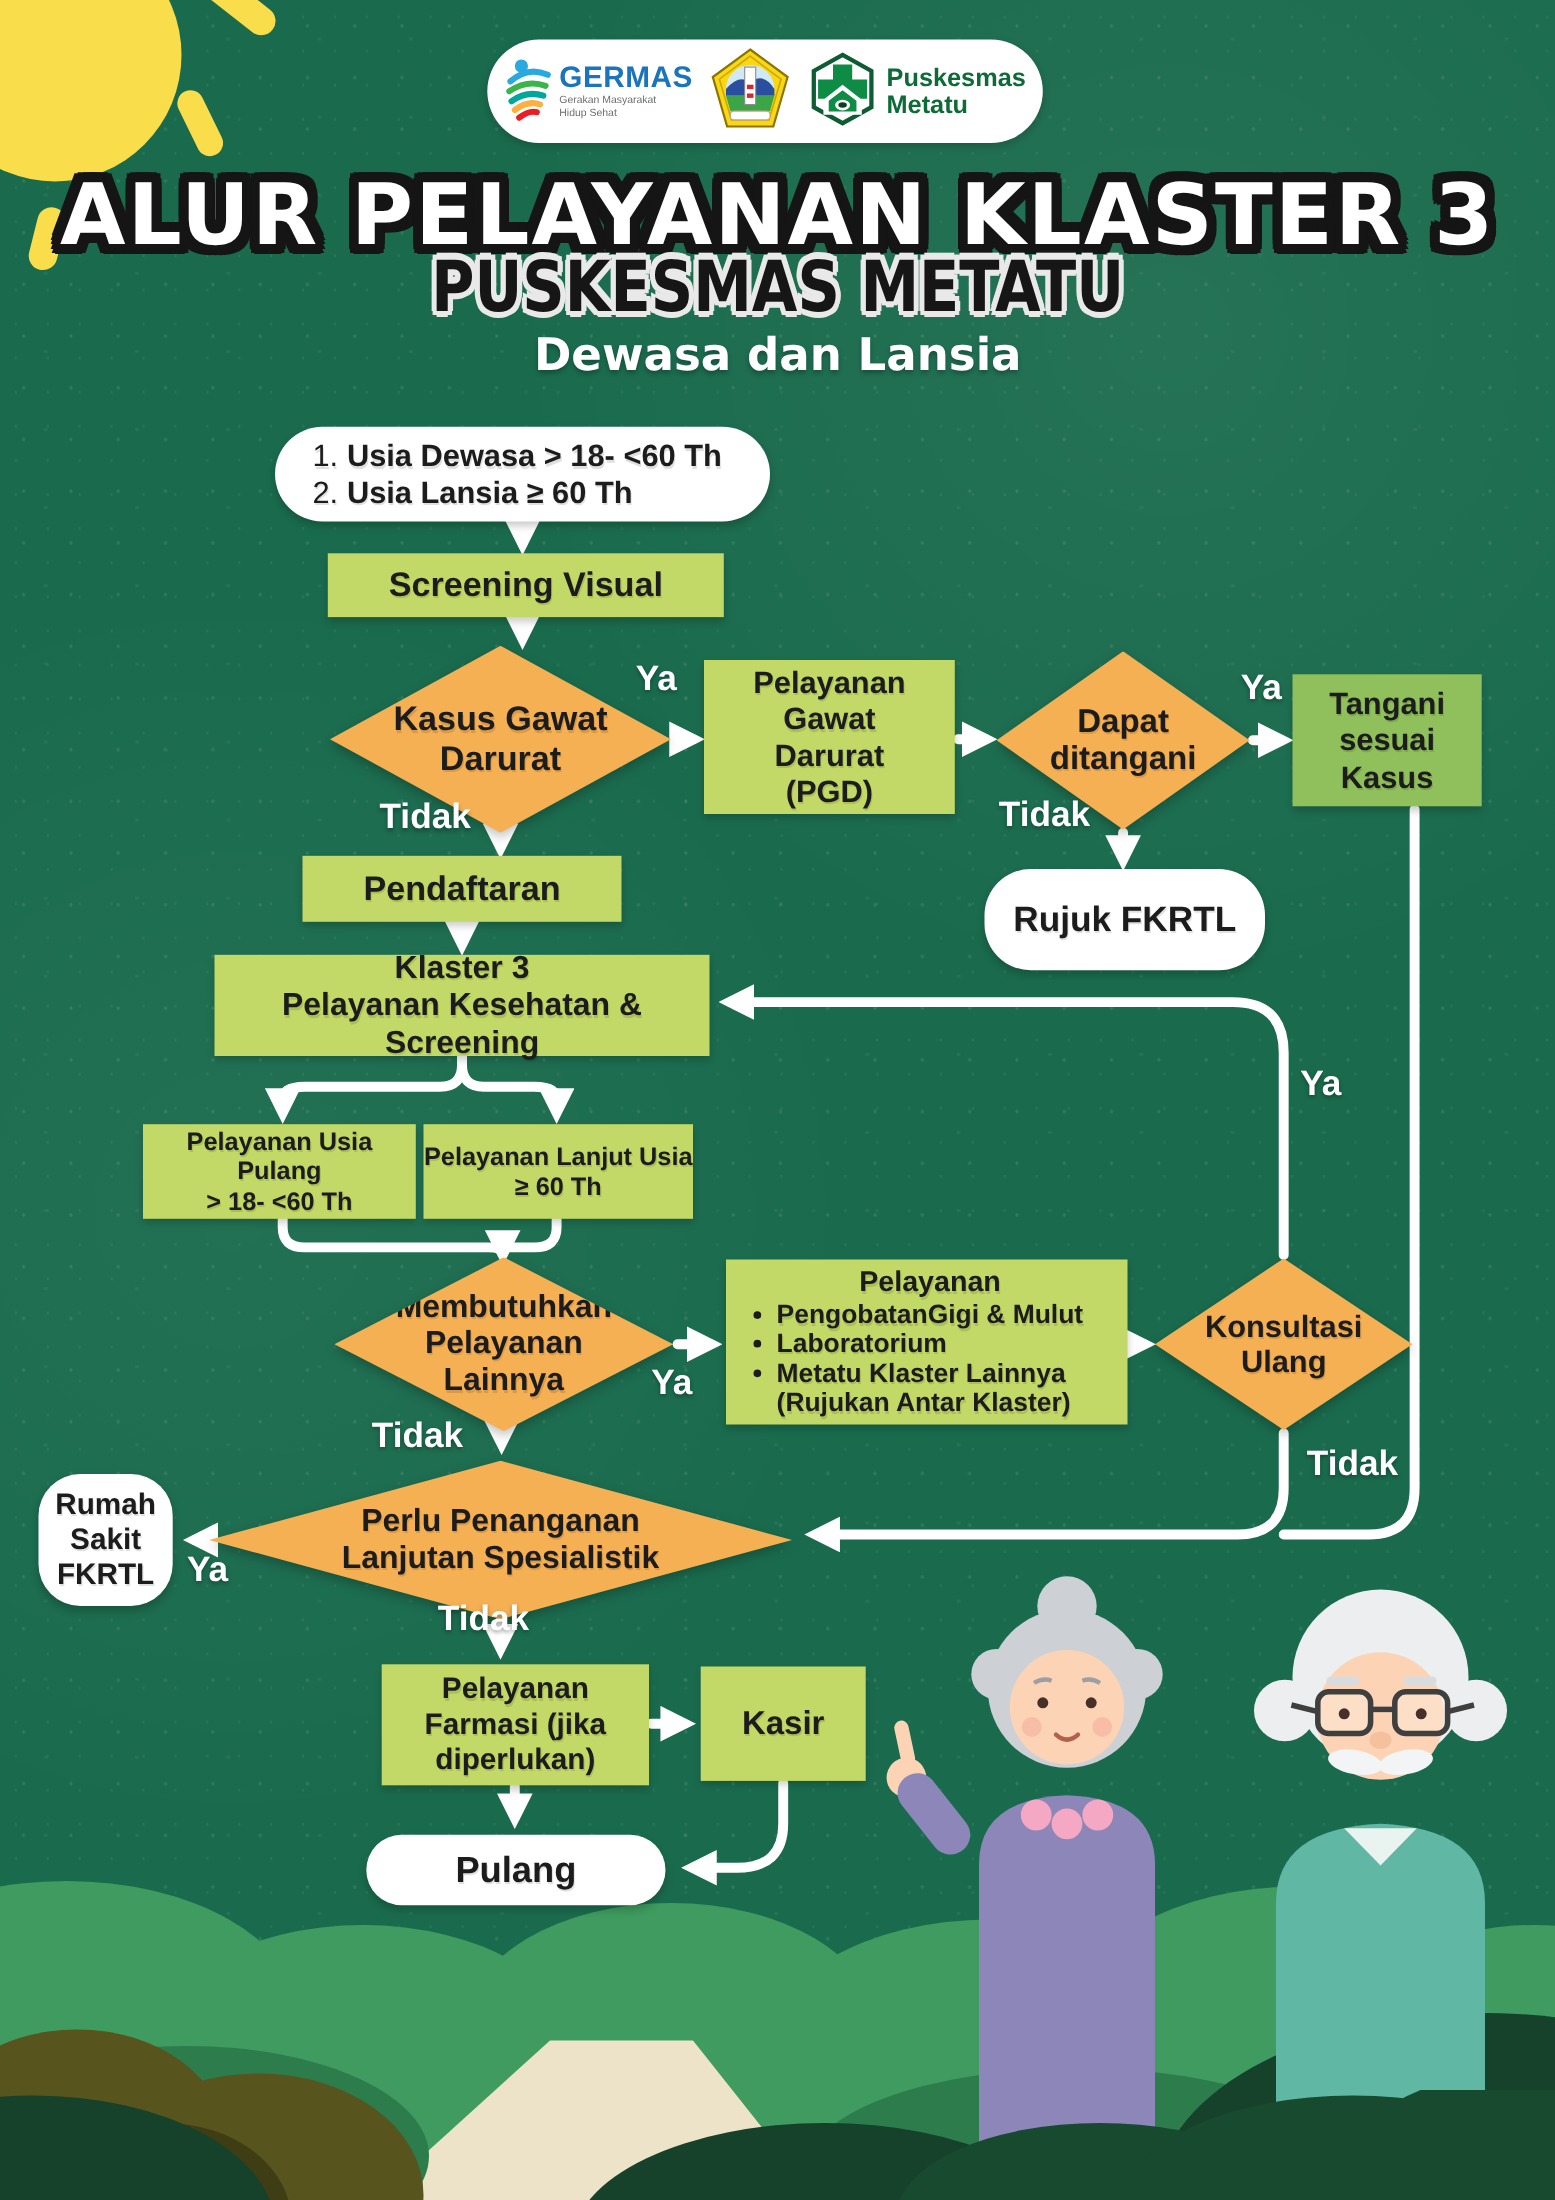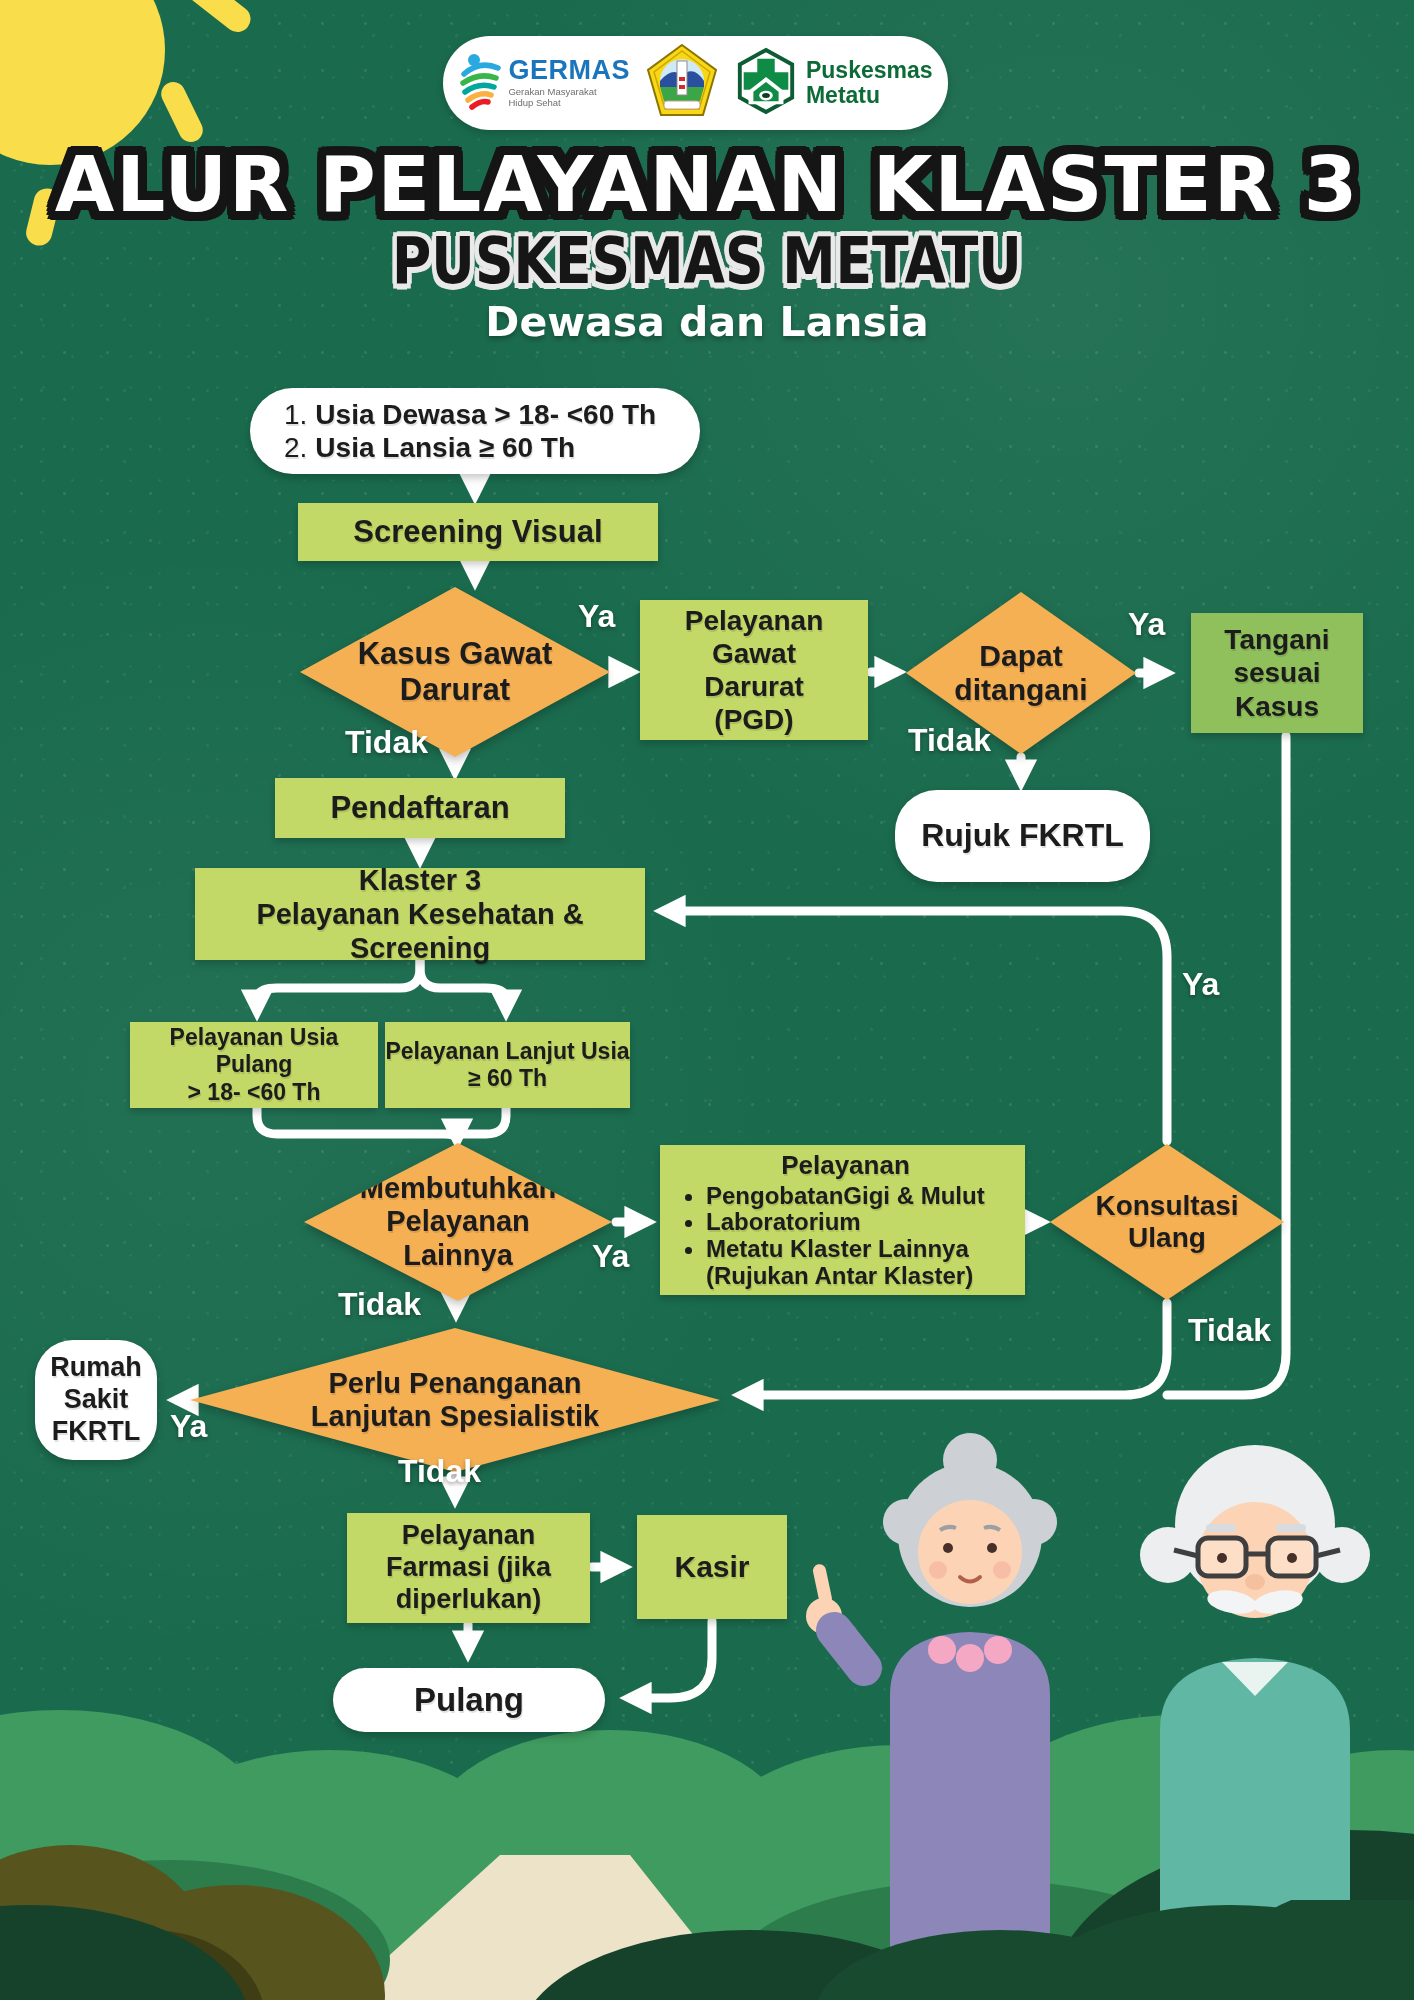--- a/index.html
+++ b/index.html
@@ -18,41 +18,41 @@
   
   .header-pill{position:absolute;left:443px;top:36px;width:505px;height:94px;background:#fff;
     border-radius:47px;display:flex;align-items:center;justify-content:center;gap:16px;z-index:3;
     box-shadow:0 3px 8px rgba(0,0,0,.2);}
   .germas{display:flex;align-items:center;gap:6px;}
   .germas-name{color:#1b75bc;font-weight:800;font-size:27px;letter-spacing:.5px;line-height:1;}
   .germas-tag{color:#6d6e71;font-size:9.5px;line-height:1.15;margin-top:3px;}
   .pusk{display:flex;align-items:center;gap:8px;}
   .pusk-text{color:#0d6b38;font-weight:700;font-size:23px;line-height:1.1;}
   
-  .title{position:absolute;left:0;top:140px;width:100%;text-align:center;color:#fff;
+  .title{position:absolute;left:0;top:152px;width:100%;text-align:center;color:#fff;
     font-size:77px;font-weight:800;letter-spacing:2px;z-index:3;
     font-family:"DejaVu Sans","Liberation Sans",sans-serif;
     text-shadow:-8px -8px 0 #151515,0 -9px 0 #151515,8px -8px 0 #151515,-9px 0 0 #151515,
       9px 0 0 #151515,-8px 8px 0 #151515,0 9px 0 #151515,8px 8px 0 #151515,
       -5px -9px 0 #151515,5px -9px 0 #151515,-5px 9px 0 #151515,5px 9px 0 #151515,
       -9px -4px 0 #151515,9px -4px 0 #151515,-9px 4px 0 #151515,9px 4px 0 #151515;}
   .subtitle{position:absolute;left:0;top:228px;width:100%;text-align:center;color:#161616;
     font-size:57px;font-weight:800;letter-spacing:0px;z-index:3;transform:scale(.94,1.12);
     font-family:"DejaVu Sans","Liberation Sans",sans-serif;
     text-shadow:-4px -4px 0 #e9e9e9,0 -5px 0 #e9e9e9,4px -4px 0 #e9e9e9,-5px 0 0 #e9e9e9,
       5px 0 0 #e9e9e9,-4px 4px 0 #e9e9e9,0 5px 0 #e9e9e9,4px 4px 0 #e9e9e9;}
   .audience{position:absolute;left:0;top:298px;width:100%;text-align:center;color:#ffffff;
     font-size:41px;font-weight:800;z-index:3;font-family:"DejaVu Sans","Liberation Sans",sans-serif;
     text-shadow:0 3px 5px rgba(0,0,0,.3);}
   
   .node{position:absolute;display:flex;flex-direction:column;align-items:center;justify-content:center;
     text-align:center;color:#1c1c1c;font-weight:700;z-index:3;line-height:1.18;
     text-shadow:1px 2px 0 rgba(0,0,0,.12);}
   .lime{background:#c3d967;box-shadow:0 4px 7px rgba(0,0,0,.2);}
-  .green{background:#8fc05b;box-shadow:0 4px 7px rgba(0,0,0,.2);margin-left:16px;}
+  .green{background:#8fc05b;box-shadow:0 4px 7px rgba(0,0,0,.2);}
   .whitebox{background:#fff;box-shadow:0 4px 8px rgba(0,0,0,.22);}
   .dwrap{position:absolute;z-index:3;filter:drop-shadow(0 4px 5px rgba(0,0,0,.25));}
   .diamond{width:100%;height:100%;background:#f6b054;
     clip-path:polygon(50% 0,100% 50%,50% 100%,0 50%);
     display:flex;flex-direction:column;align-items:center;justify-content:center;text-align:center;
     color:#1c1c1c;font-weight:700;line-height:1.15;text-shadow:1px 2px 0 rgba(0,0,0,.12);}
   .lbl{position:absolute;color:#fff;font-weight:700;font-size:32px;z-index:4;
     text-shadow:0 2px 4px rgba(0,0,0,.35);}
   .connectors{position:absolute;left:0;top:0;z-index:2;}
   .scenery,.couple,.foreground{position:absolute;z-index:1;pointer-events:none;}

